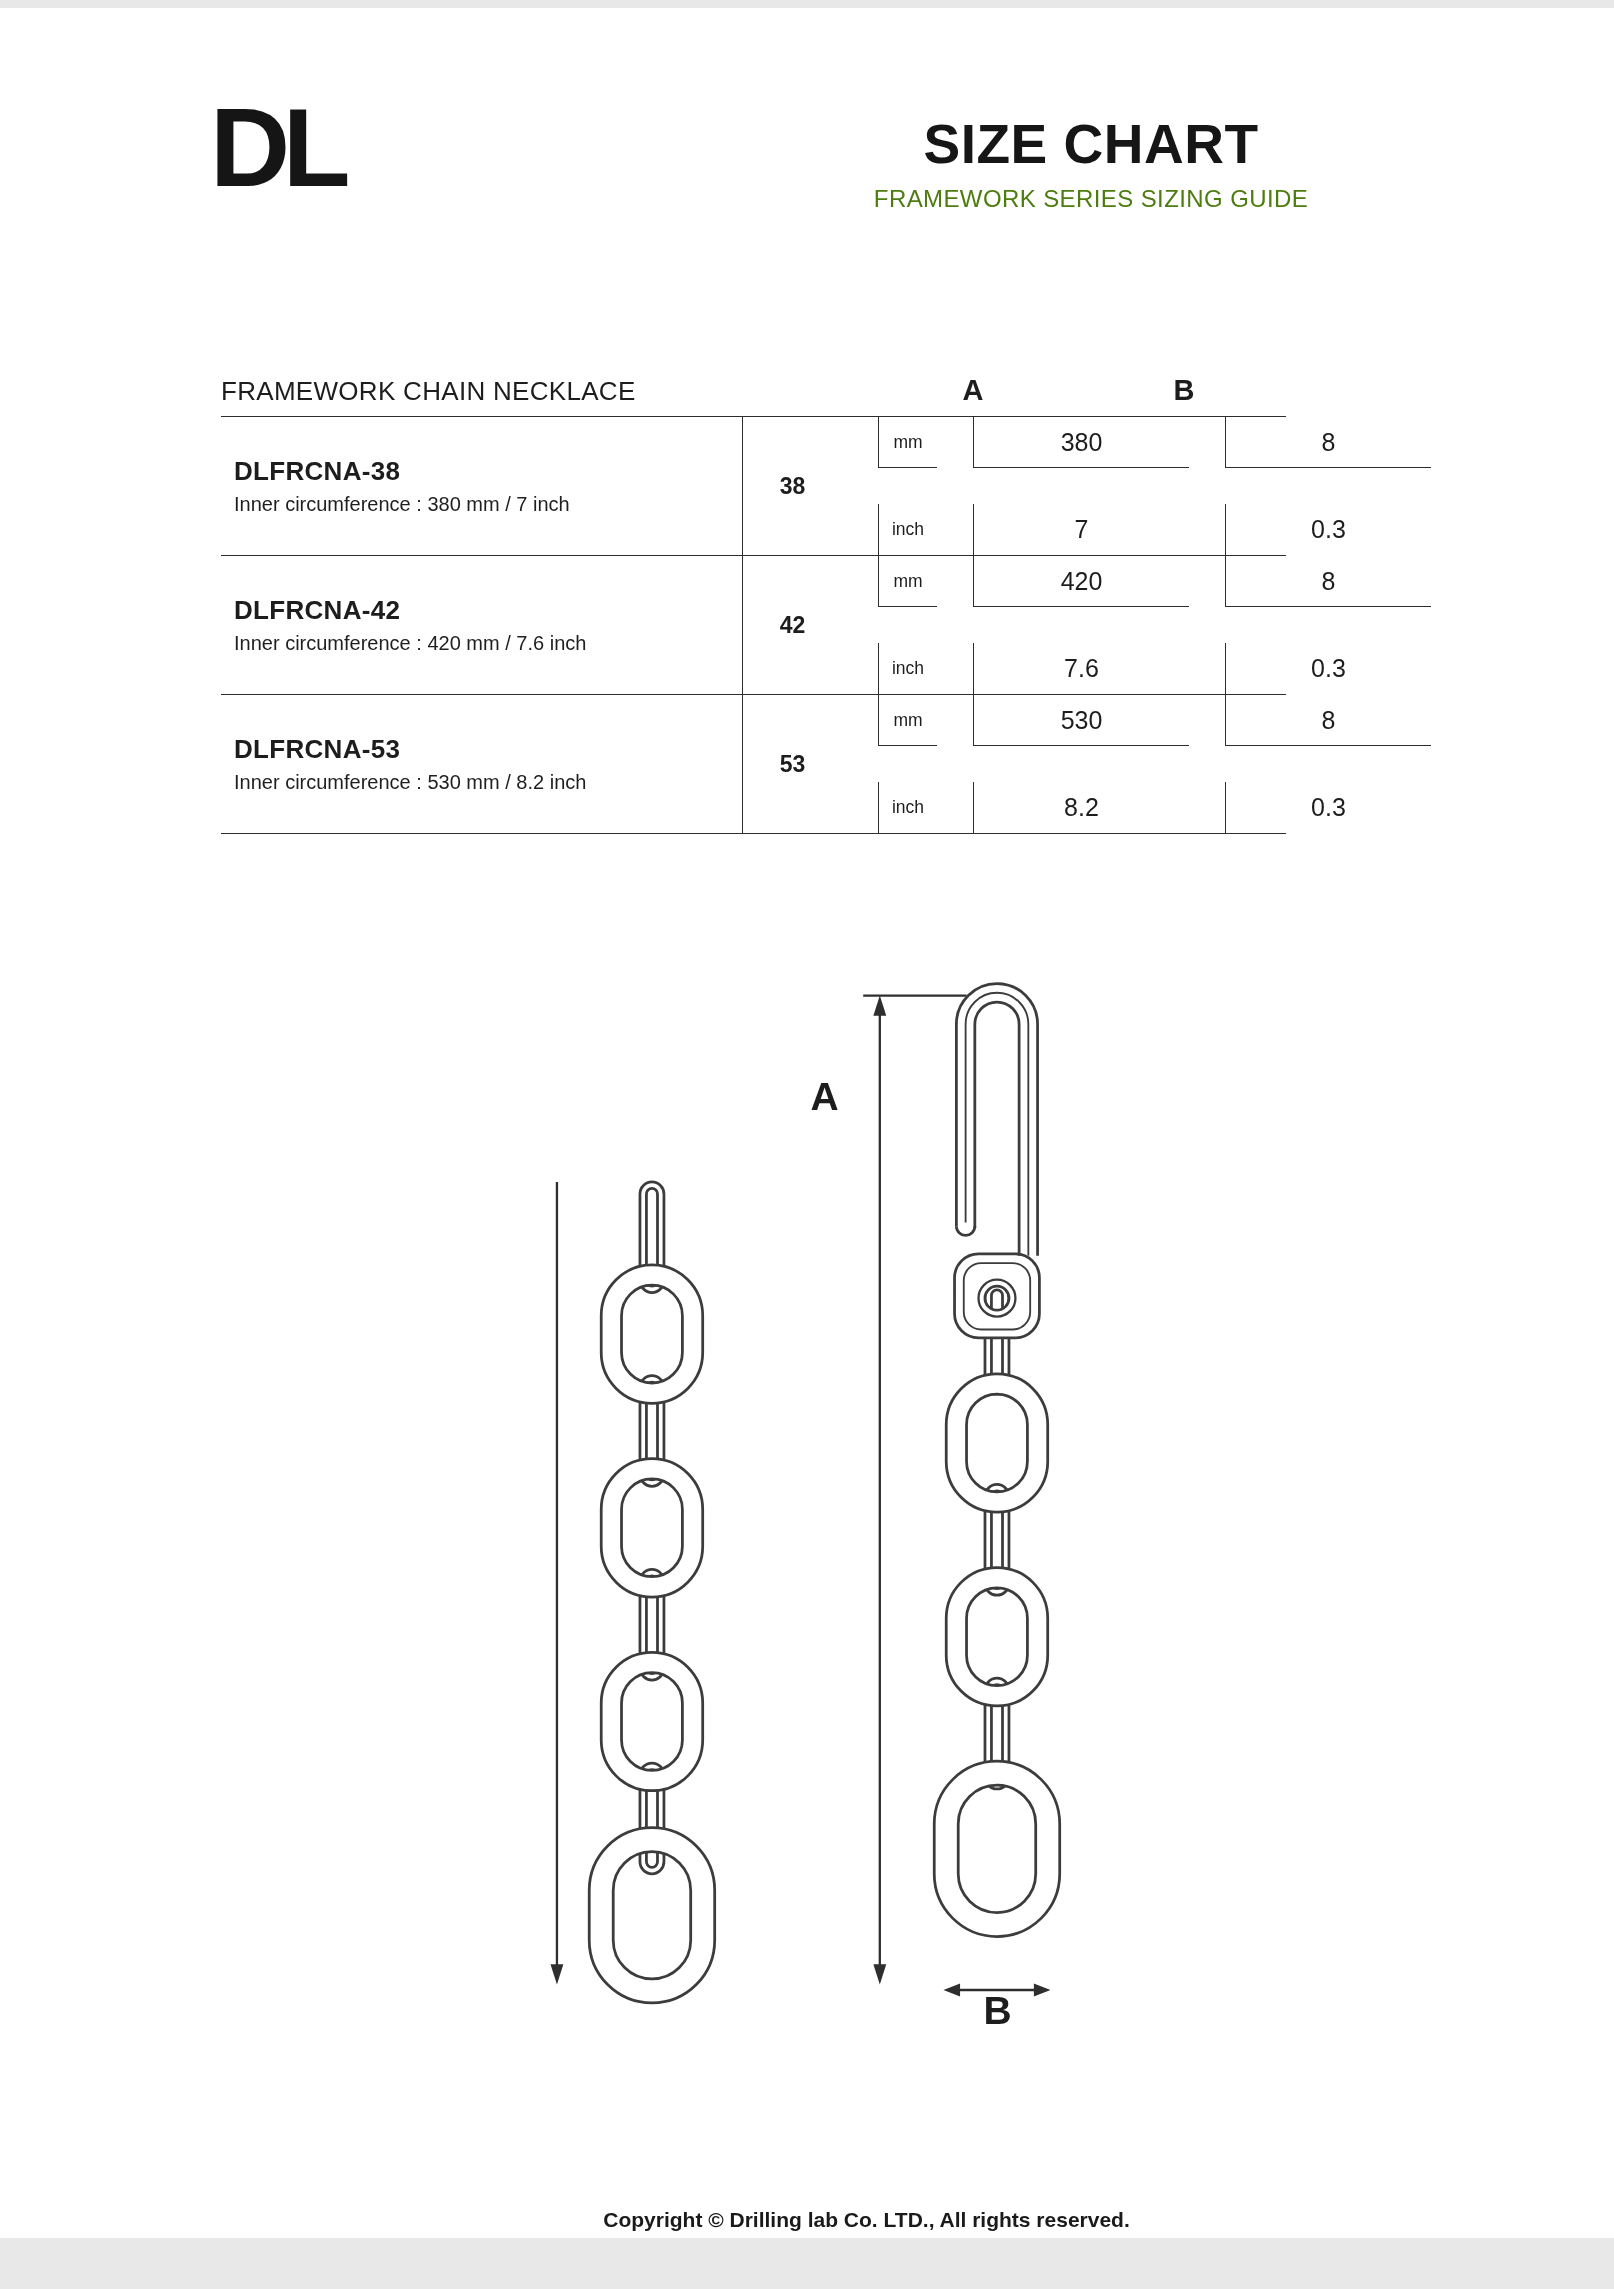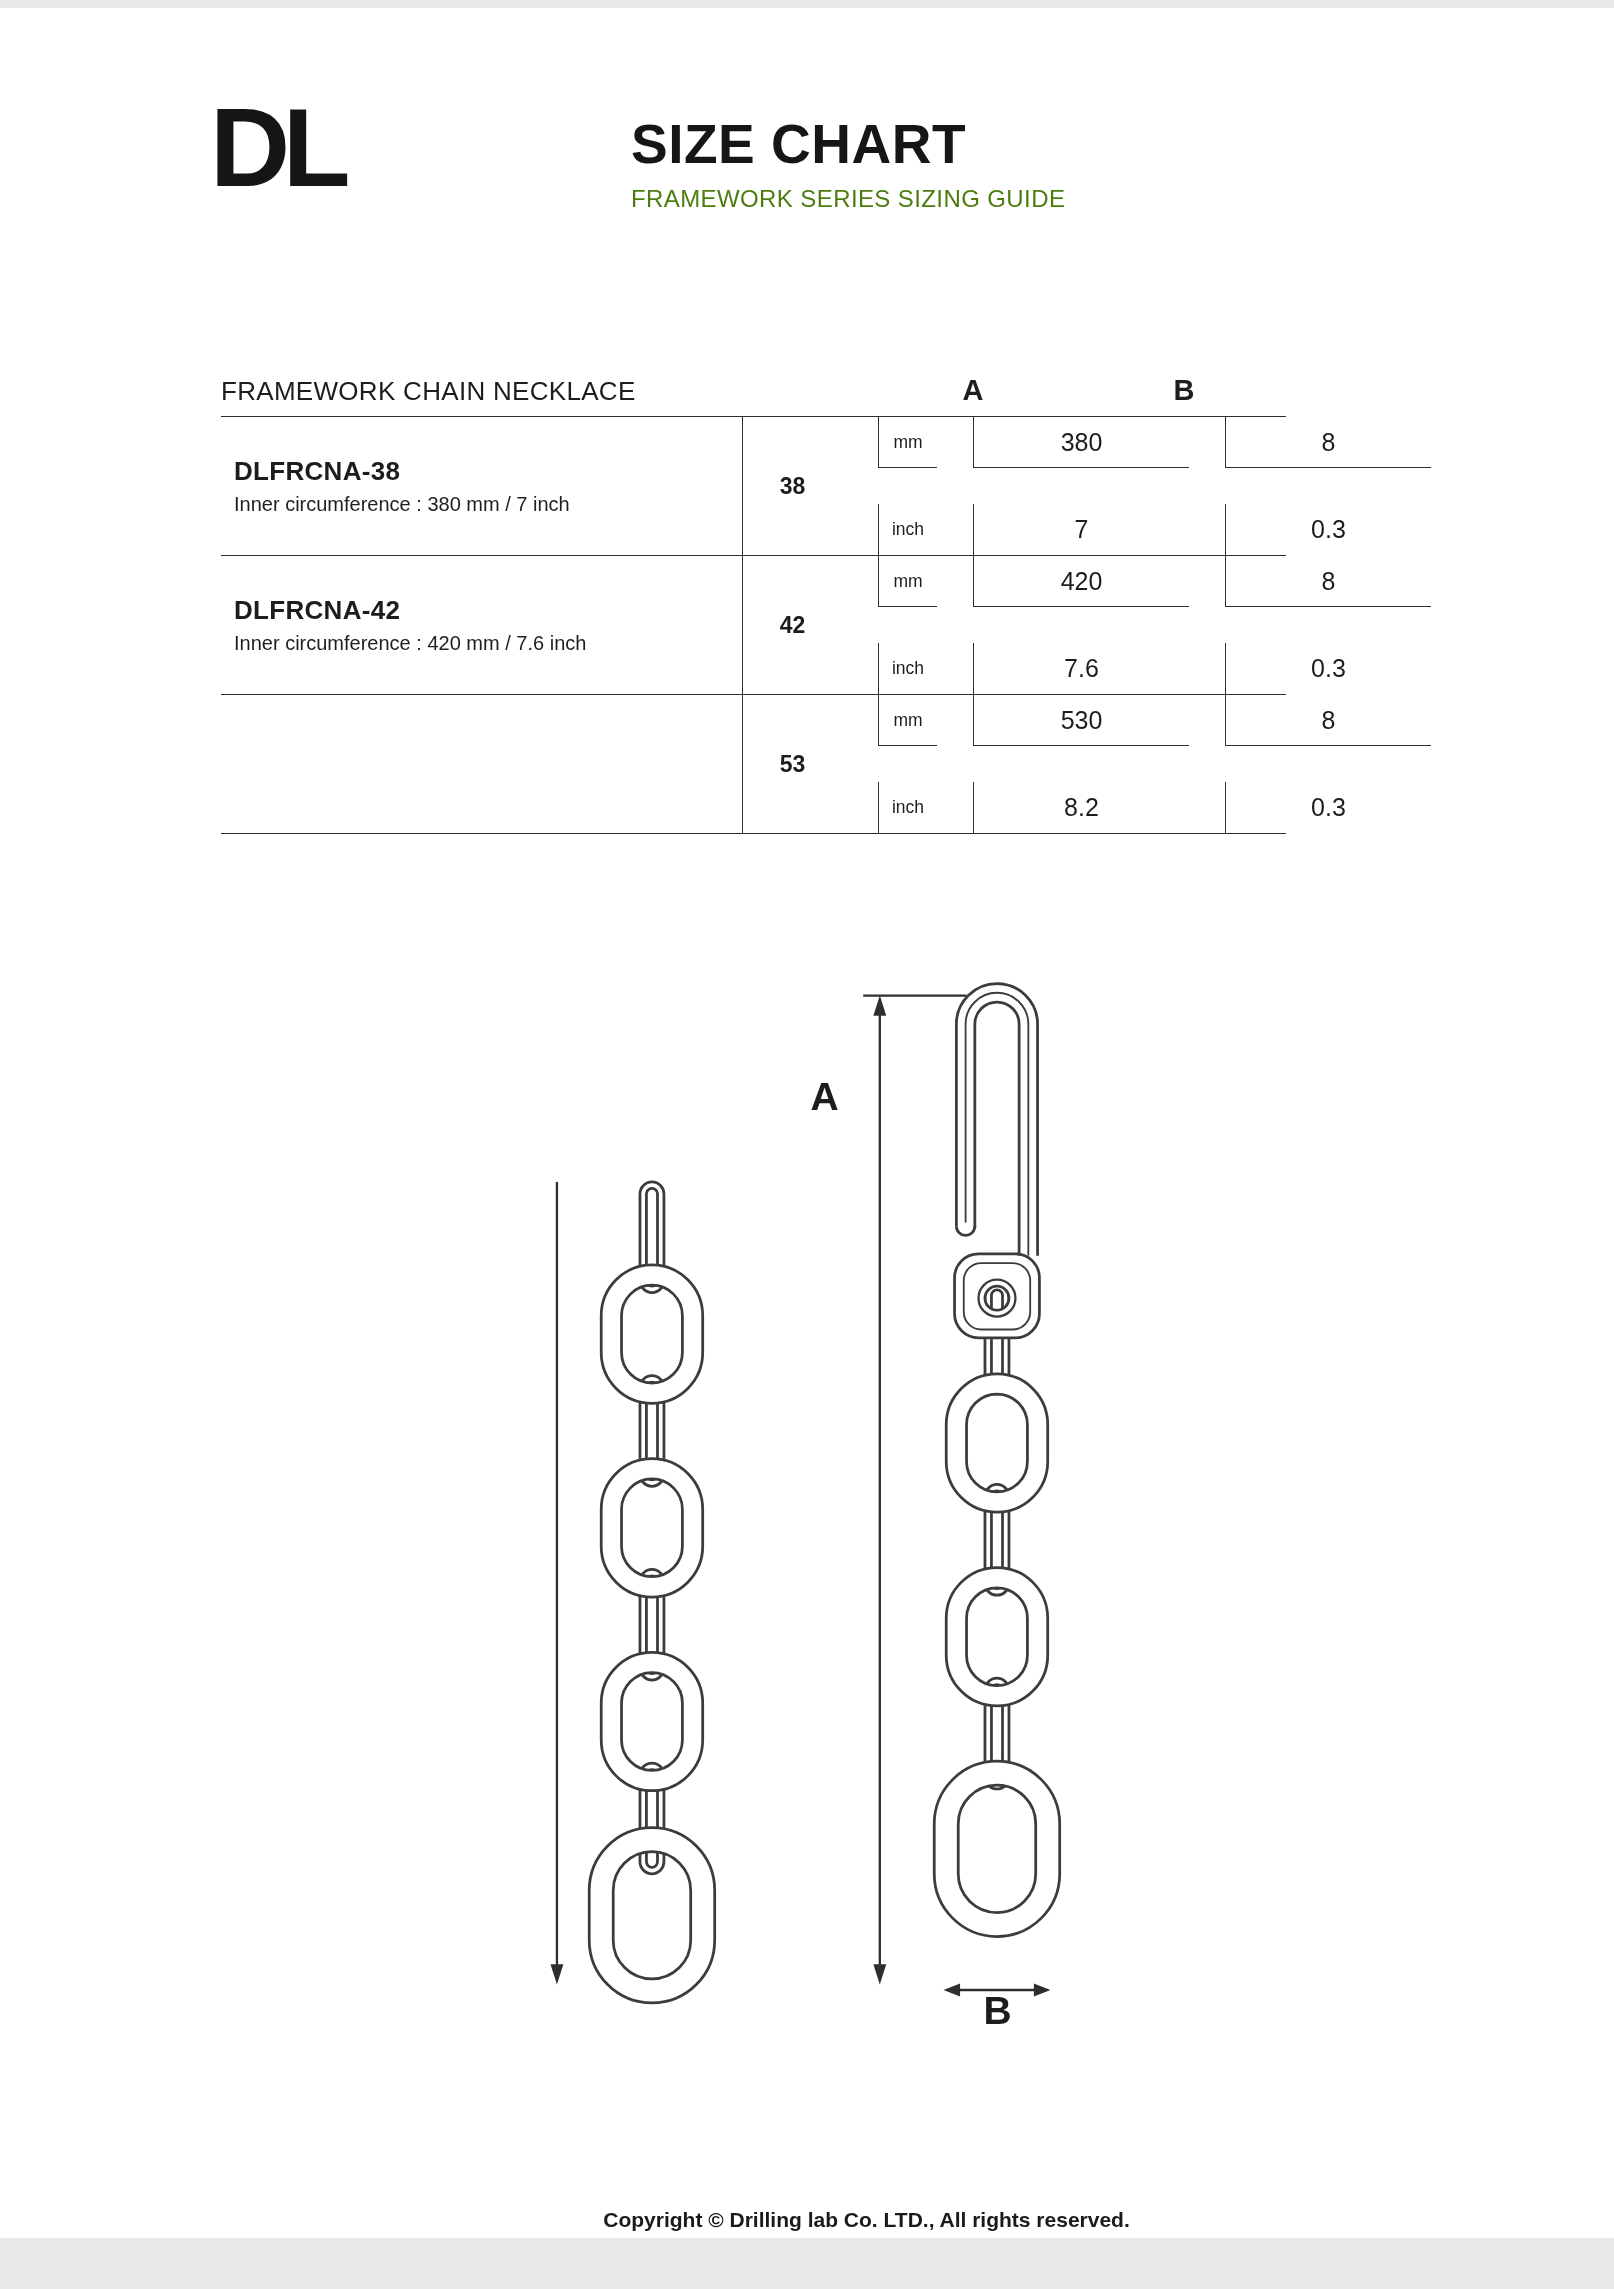--- a/index.html
+++ b/index.html
@@ -12,22 +12,22 @@
     color:#1d1d1d;
     overflow:hidden;
   }
   
   .logo{
     position:absolute;left:210px;top:85px;
     font-size:111px;font-weight:900;letter-spacing:-7.4px;
     color:#151515;line-height:1;
   }
   .title-block{
-    position:absolute;left:631px;top:109px;width:866px;
-    text-align:left;
+    position:absolute;left:658px;top:109px;width:866px;
+    text-align:center;
   }
   .title{font-size:55px;font-weight:800;letter-spacing:0.5px;color:#161616;line-height:1;}
   .subtitle{font-size:24px;font-weight:400;color:#4d7c0f;margin-top:13px;letter-spacing:0.4px;}
 
   
   .size-table{position:absolute;left:221px;top:353px;width:1065px;}
   .thead{
     display:grid;grid-template-columns:485px 100px 59px 216px 206px;
     align-items:end;height:55px;padding-bottom:9.2px;box-sizing:border-box;
   }
@@ -119,20 +119,24 @@
         <div class="c-size">42</div>
         <div class="c-unit sub1" style="grid-row:1;grid-column:3">mm</div>
         <div class="c-a sub1" style="grid-row:1;grid-column:4">420</div>
         <div class="c-b sub1" style="grid-row:1;grid-column:5">8</div>
         <div class="c-unit" style="grid-row:2;grid-column:3">inch</div>
         <div class="c-a" style="grid-row:2;grid-column:4">7.6</div>
         <div class="c-b" style="grid-row:2;grid-column:5">0.3</div>
       </div>
 
       <div class="row-group">
+        <div class="c-model">
+          <div class="m-name">DLFRCNA-53</div>
+          <div class="m-desc">Inner circumference : 530 mm / 8.2 inch</div>
+        </div>
         <div class="c-size">53</div>
         <div class="c-unit sub1" style="grid-row:1;grid-column:3">mm</div>
         <div class="c-a sub1" style="grid-row:1;grid-column:4">530</div>
         <div class="c-b sub1" style="grid-row:1;grid-column:5">8</div>
         <div class="c-unit" style="grid-row:2;grid-column:3">inch</div>
         <div class="c-a" style="grid-row:2;grid-column:4">8.2</div>
         <div class="c-b" style="grid-row:2;grid-column:5">0.3</div>
       </div>
 
     </div>

